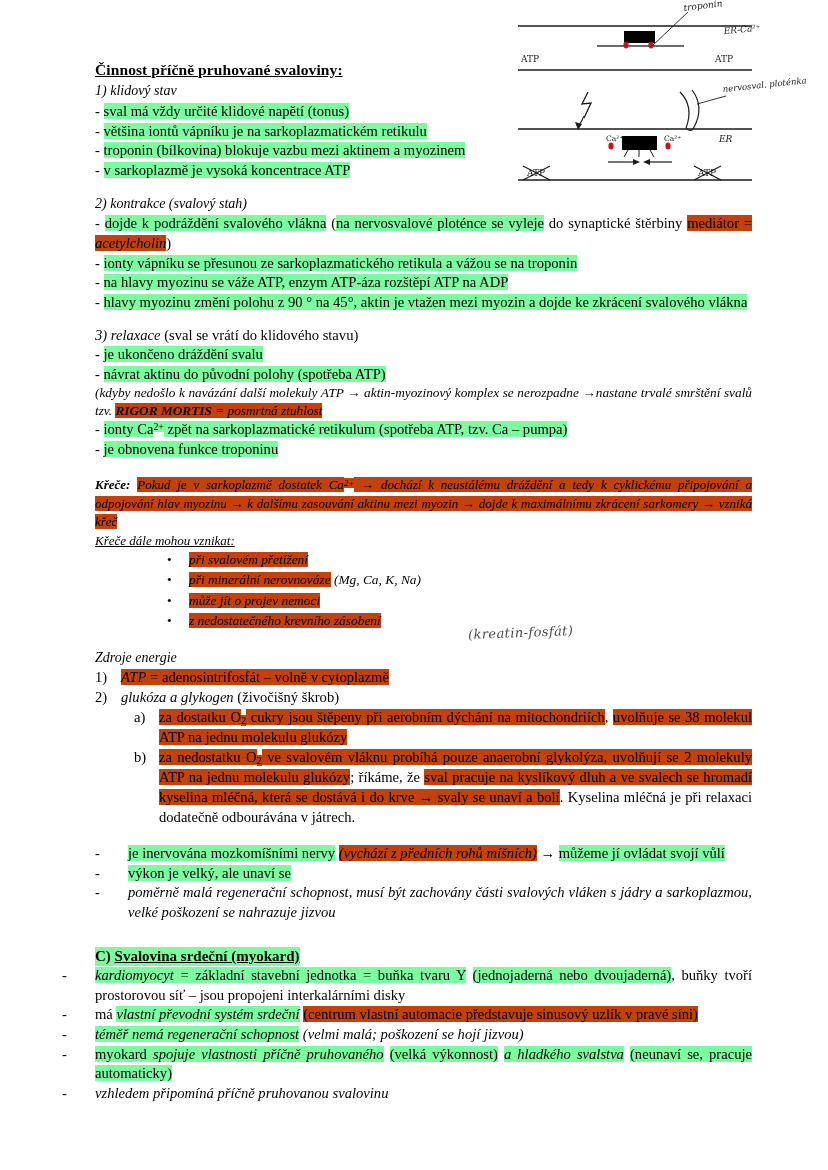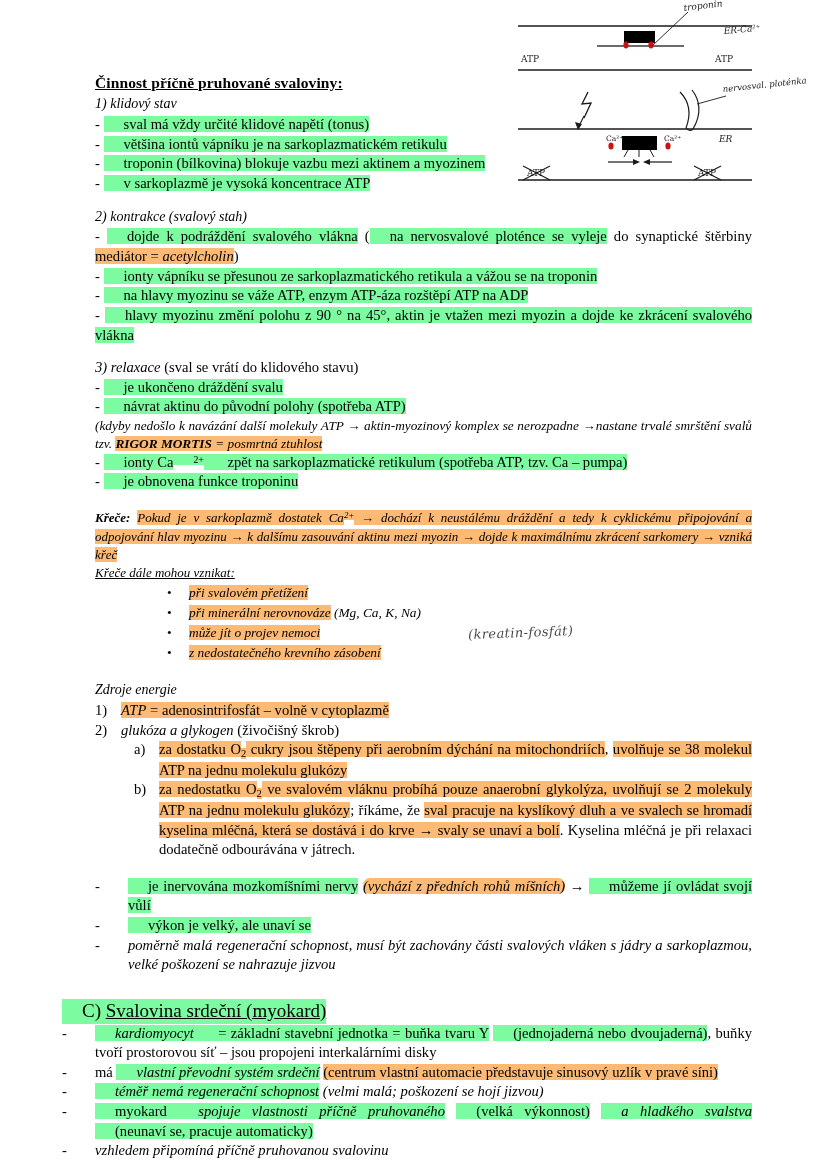--- a/index.html
+++ b/index.html
@@ -17,36 +17,36 @@
   }
 
   .page {
     position: relative;
     width: 828px;
     height: 1170px;
     box-sizing: border-box;
   }
 
   
-  .hl-g  { background: #7cfba0; padding-left: 20px; }
-  .hl-c  { background: #fdba74; }
+  .hl-g  { background: #7cfba0; }
+  .hl-c  { background: #c2410c; }
 
   
   .diagrams {
     position: absolute;
     top: 0px;
     left: 512px;
     width: 316px;
     height: 186px;
   }
 
   
   .content {
     position: absolute;
-    top: 73px;
+    top: 60px;
     left: 62px;
     width: 690px;
   }
 
   h1.sec-title {
     font-size: 15.5px;
     font-weight: bold;
     margin: 0 0 1px 0;
     line-height: 1.32;
     display: inline-block;
@@ -68,21 +68,21 @@
   .line {
     font-size: 14.6px;
     line-height: 1.345;
     margin: 0;
     margin-left: 33px;
     text-align: justify;
     text-justify: inter-word;
   }
   .line.nj { text-align: left; }
 
-  .ital { font-style: italic; border-radius: 7px; }
+  .ital { font-style: italic; }
   .bi   { font-style: italic; font-weight: normal; }
   .bold { font-weight: bold; }
   .uline{ text-decoration: underline; }
 
   .gap-sm { height: 7px; }
   .gap-md { height: 13px; }
   .gap-lg { height: 17px; }
 
   
   .numrow {
@@ -148,22 +148,23 @@
     line-height: 1.42;
     margin-left: 33px;
     text-align: justify;
   }
 
   .sub  { font-size: 0.72em; vertical-align: -0.22em; }
   .sup  { font-size: 0.68em; vertical-align: 0.42em; }
 
   
   .big-head {
-    font-size: 19px;
-    font-weight: normal;
+    font-size: 15px;
+    font-weight: bold;
+    margin-left: 33px;
     display: inline-block;
     line-height: 1.3;
   }
   .big-head .uline { text-decoration: underline; }
 
   
   .handnote {
     position: absolute;
     left: 468px;
     top: 625px;

